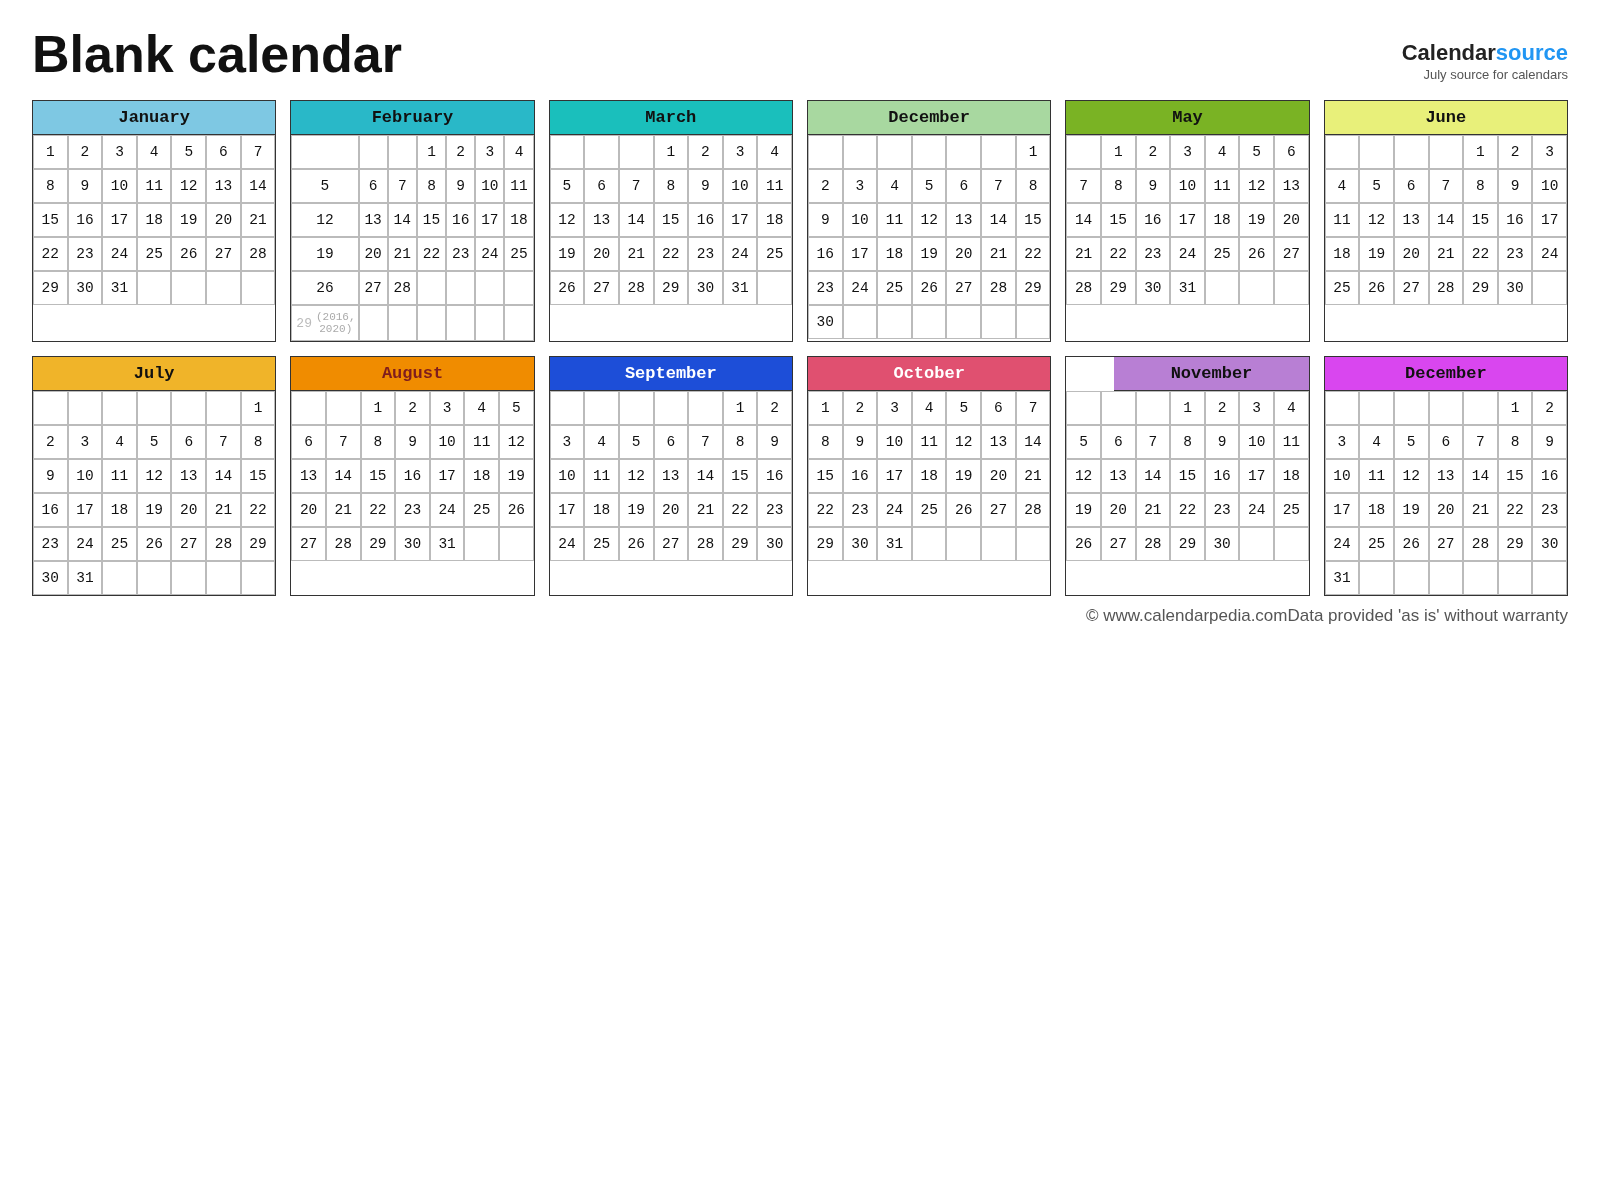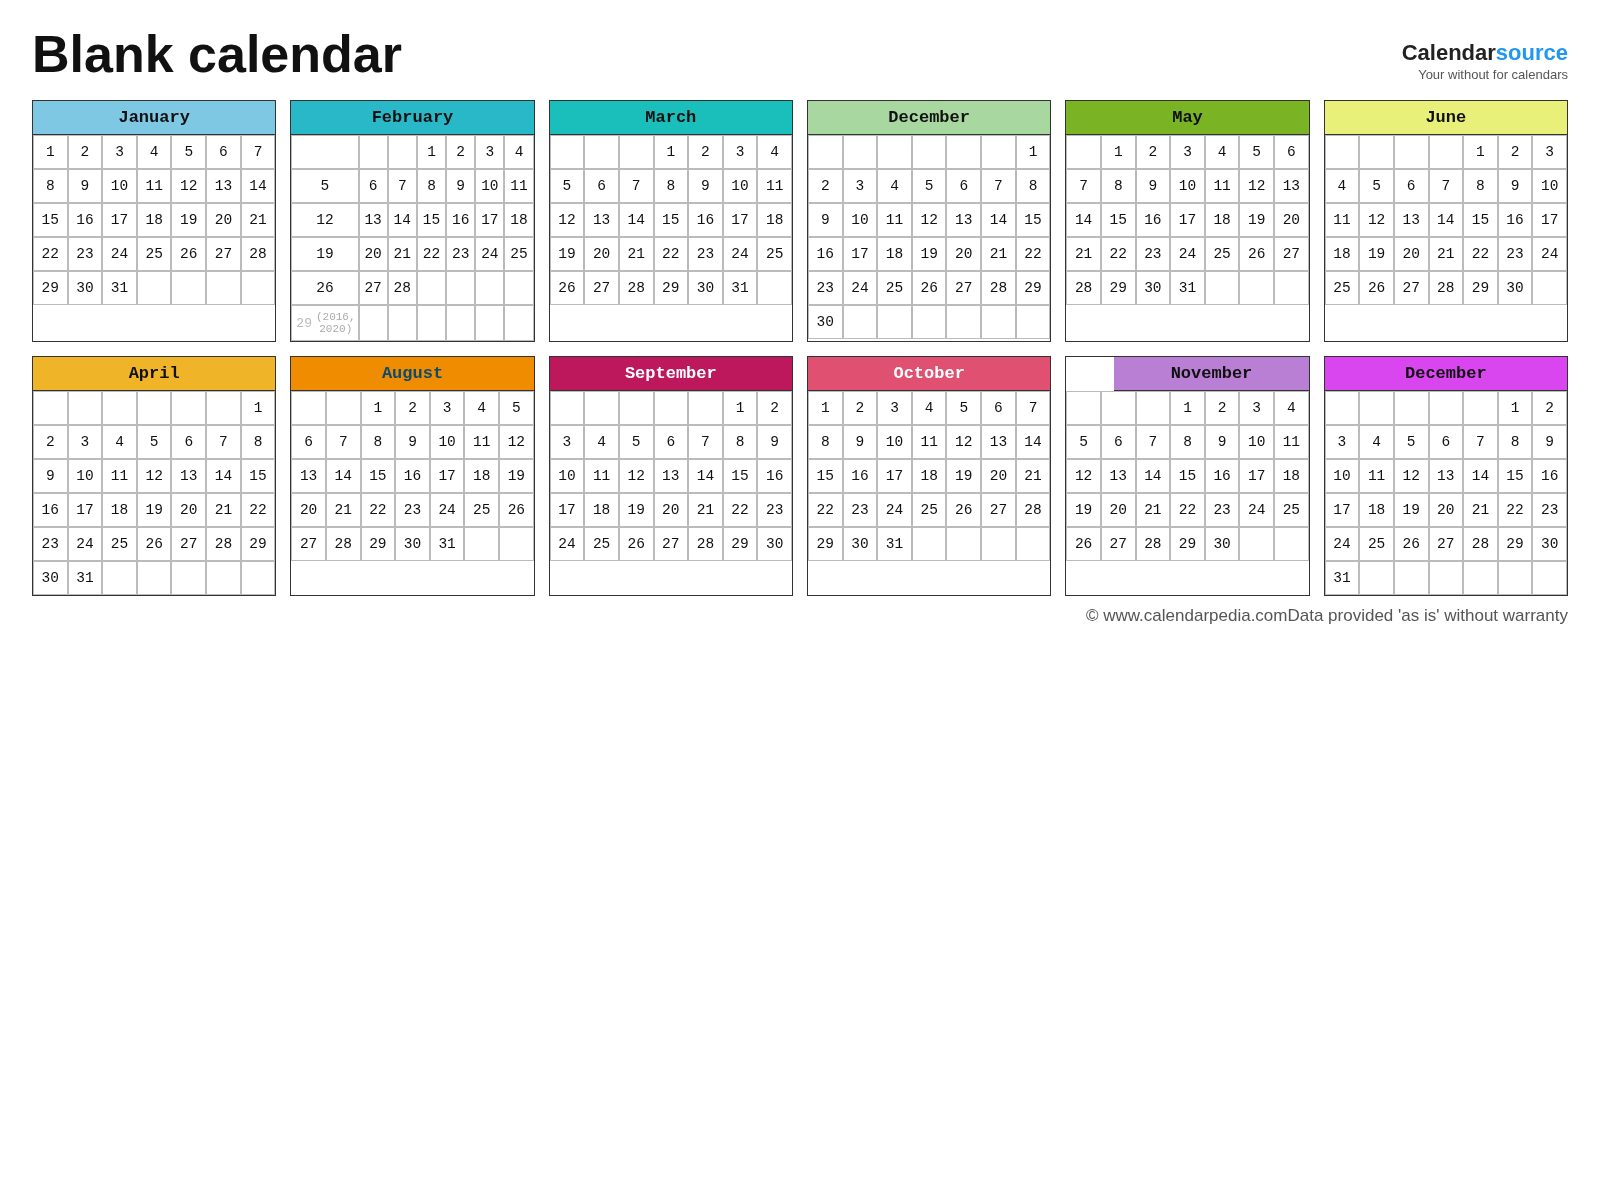--- a/index.html
+++ b/index.html
@@ -96,36 +96,36 @@
       color: #555;
     }
     
     .jan .month-header { background-color: #7ec8e3; }
     .feb .month-header { background-color: #29b8c8; }
     .mar .month-header { background-color: #1abfbc; }
     .apr .month-header { background-color: #a8d8a0; }
     .may .month-header { background-color: #7ab324; color: #111; }
     .jun .month-header { background-color: #e8f07a; }
     .jul .month-header { background-color: #f0b429; }
-    .aug .month-header { background-color: #f08c00; color: #0c4a6e; }
-    .sep .month-header { background-color: #be185d; color: #fff; }
+    .aug .month-header { background-color: #f08c00; color: #7f1d1d; }
+    .sep .month-header { background-color: #1d4ed8; color: #fff; }
     .oct .month-header { background-color: #e05070; color: #fff; }
     .nov .month-header { background-color: #b87fd4; margin-left: 48px; }
     .dec .month-header { background-color: #d946ef; }
   </style>
 </head>
 <body>
 
 <div class="page-header">
   <h1 class="page-title">Blank calendar</h1>
   <div class="brand">
     <div class="brand-name">
       <span class="calendar">Calendar</span><span class="pedia">source</span>
     </div>
-    <div class="brand-sub">Your without for calendars</div>
+    <div class="brand-sub">July source for calendars</div>
   </div>
 </div>
 
 <div class="calendars-grid" id="calendars-grid">
 <div class="month-block jan">
       <div class="month-header">January</div>
       <div class="month-grid">
         <div class="day-cell">1</div>
         <div class="day-cell">2</div>
         <div class="day-cell">3</div>
@@ -371,21 +371,21 @@
         <div class="day-cell">25</div>
         <div class="day-cell">26</div>
         <div class="day-cell">27</div>
         <div class="day-cell">28</div>
         <div class="day-cell">29</div>
         <div class="day-cell">30</div>
         <div class="day-cell empty"></div>
       </div>
     </div>
     <div class="month-block jul">
-      <div class="month-header">April</div>
+      <div class="month-header">July</div>
       <div class="month-grid">
         <div class="day-cell empty"></div>
         <div class="day-cell empty"></div>
         <div class="day-cell empty"></div>
         <div class="day-cell empty"></div>
         <div class="day-cell empty"></div>
         <div class="day-cell empty"></div>
         <div class="day-cell">1</div>
         <div class="day-cell">2</div>
         <div class="day-cell">3</div>

